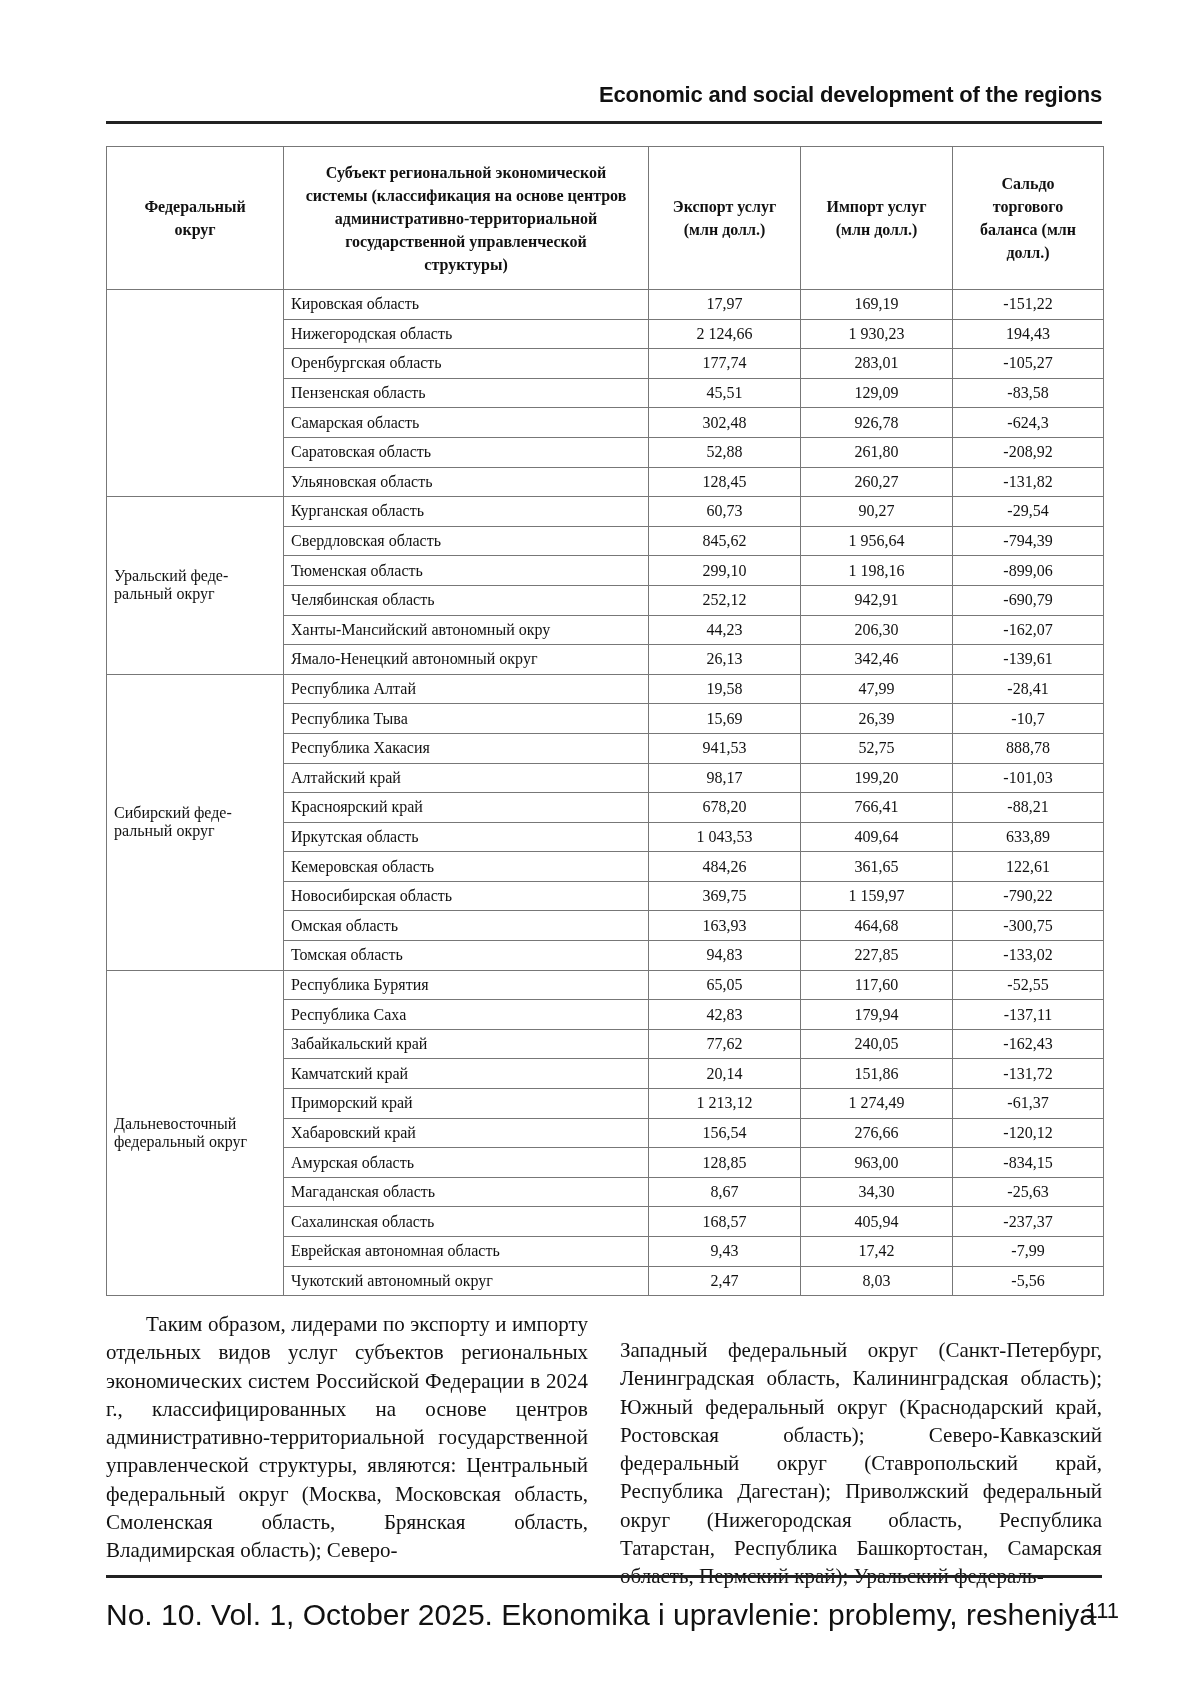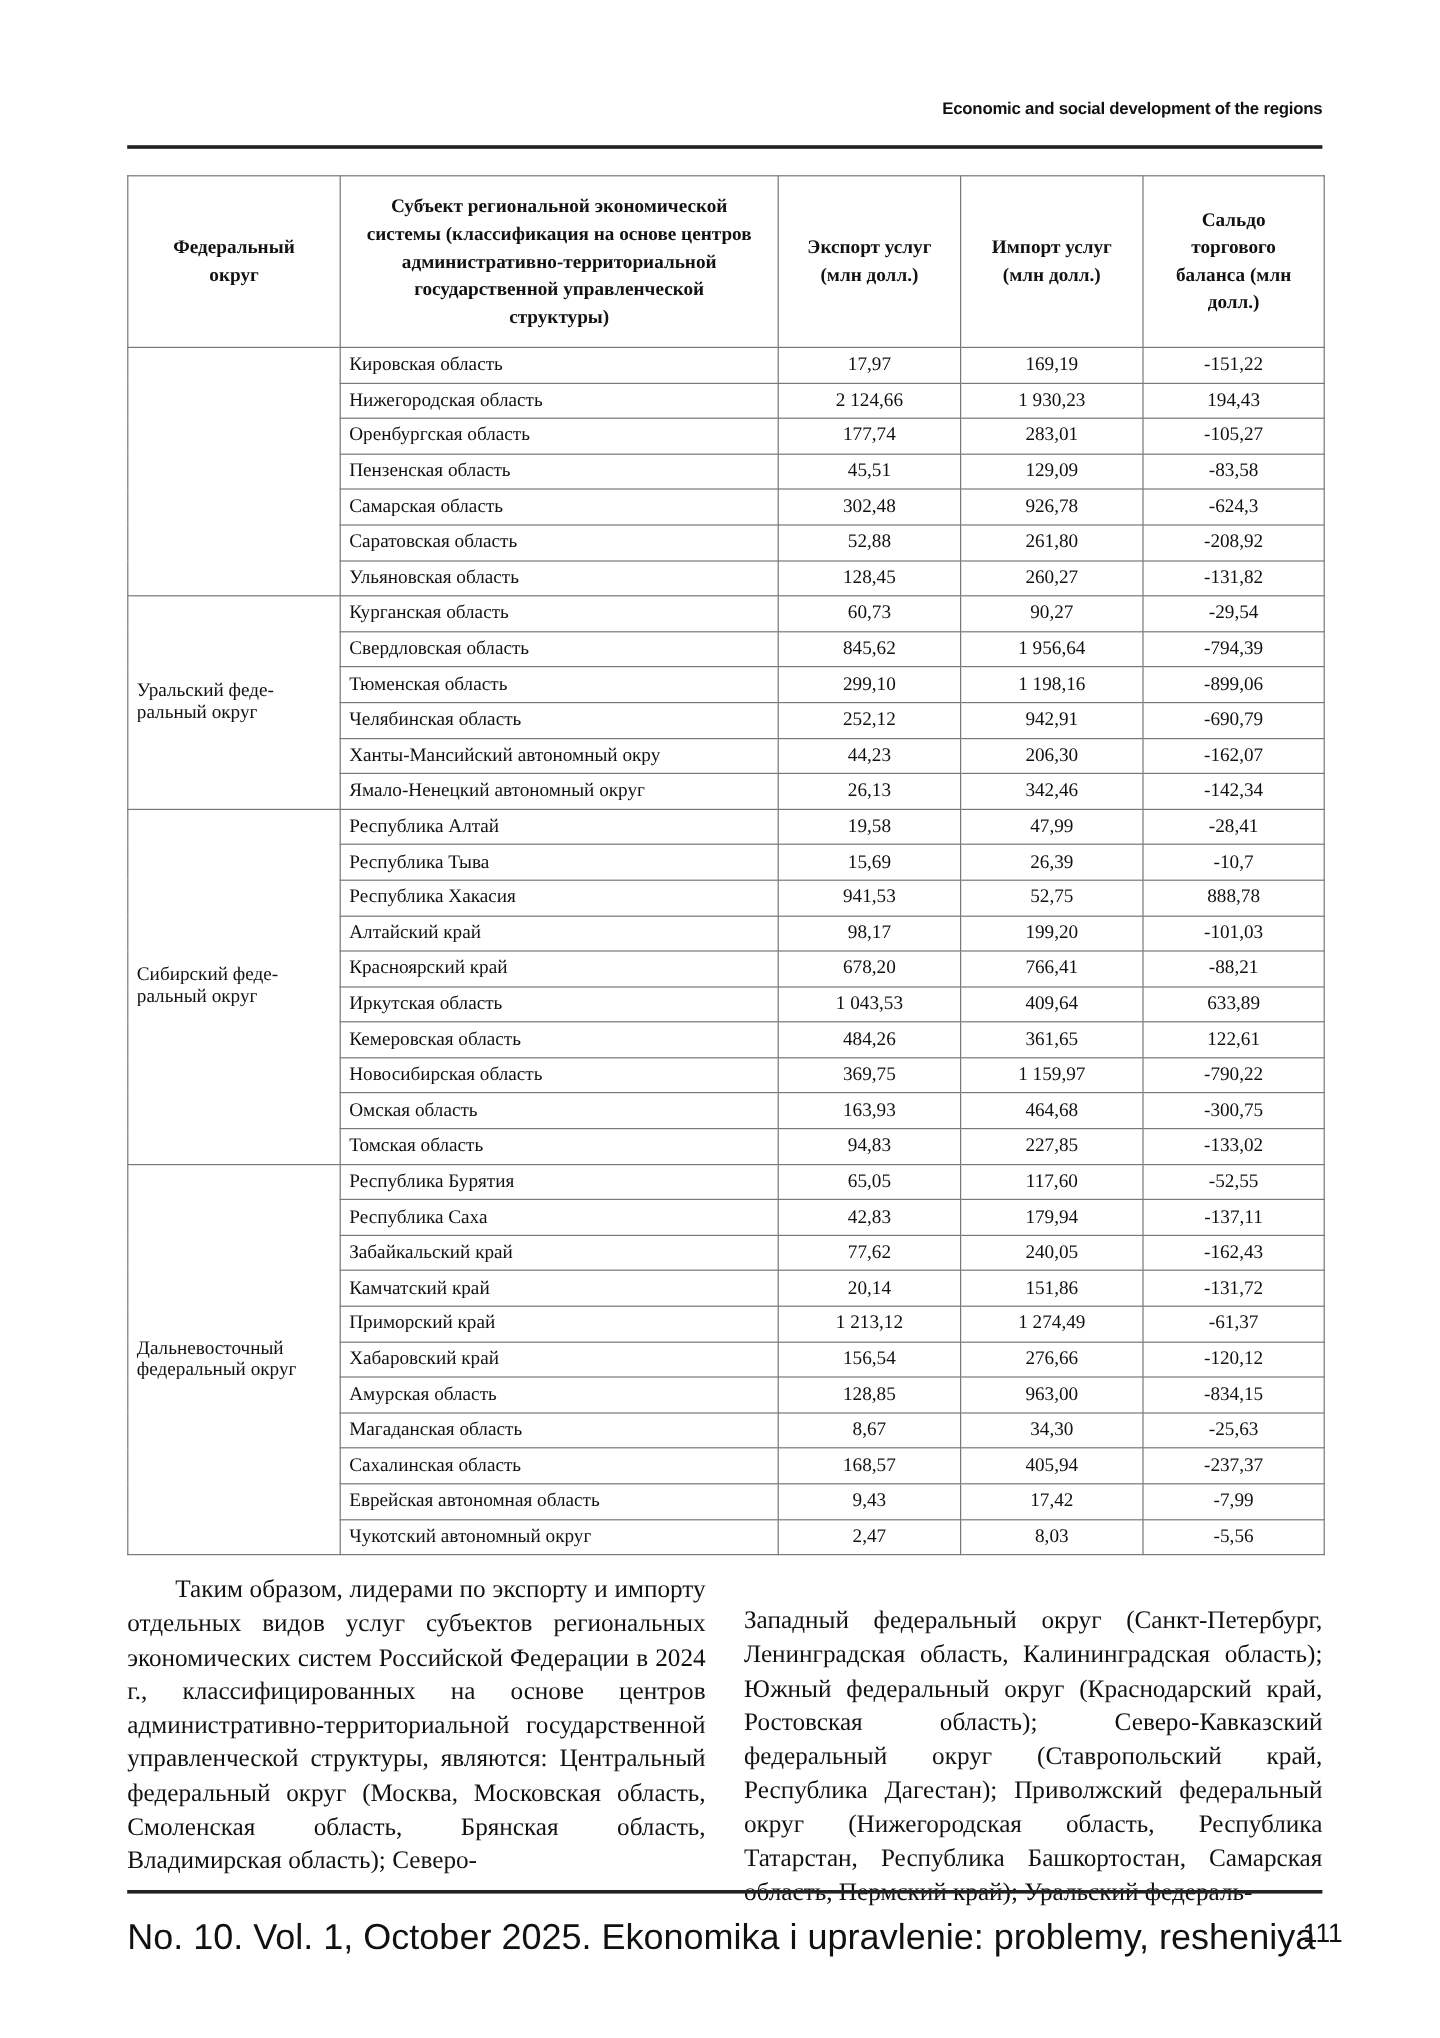--- a/index.html
+++ b/index.html
@@ -1,17 +1,17 @@
 <!DOCTYPE html>
 <html><head>
 <meta charset="utf-8">
 <style>
   html, body { margin:0; padding:0; background:#ffffff; }
   body { width:1200px; height:1698px; position:relative; font-family:"Liberation Serif", serif; color:#111; overflow:hidden; }
-  .running-head { position:absolute; left:106px; right:98px; top:82px; text-align:right; font-family:"Liberation Sans", sans-serif; font-weight:bold; font-size:14px; letter-spacing:-0.2px; }
+  .running-head { position:absolute; left:106px; right:98px; top:82px; text-align:right; font-family:"Liberation Sans", sans-serif; font-weight:bold; font-size:22px; letter-spacing:-0.2px; }
   .rule-top { position:absolute; left:106px; width:996px; top:121px; height:3px; background:#222; }
   table.data { position:absolute; left:106px; top:146px; width:997px; border-collapse:collapse; table-layout:fixed; font-size:16px; }
   table.data td, table.data th { border:1px solid #777; padding:0 7px; }
   table.data th { font-weight:bold; font-size:16px; line-height:23px; text-align:center; height:118px; }
   table.data td { height:28.6px; line-height:18px; }
   td.num { text-align:center; }
   td.district { vertical-align:middle; padding-left:6px; line-height:24px;margin-left:26px; }
   .body-text { position:absolute; top:1310px; width:482px; font-size:21px; line-height:28.3px; text-align:justify; }
   .col-left { left:106px; text-indent:40px; }
   .col-right { left:620px;margin-top:26px; }
@@ -114,21 +114,21 @@
       <tr>
         <td>Ханты-Мансийский автономный окру</td>
         <td class="num">44,23</td>
         <td class="num">206,30</td>
         <td class="num">-162,07</td>
       </tr>
       <tr>
         <td>Ямало-Ненецкий автономный округ</td>
         <td class="num">26,13</td>
         <td class="num">342,46</td>
-        <td class="num">-142,34</td>
+        <td class="num">-139,61</td>
       </tr>
       <tr>
         <td class="district" rowspan="10">Сибирский феде-ральный округ</td>
         <td>Республика Алтай</td>
         <td class="num">19,58</td>
         <td class="num">47,99</td>
         <td class="num">-28,41</td>
       </tr>
       <tr>
         <td>Республика Тыва</td>

